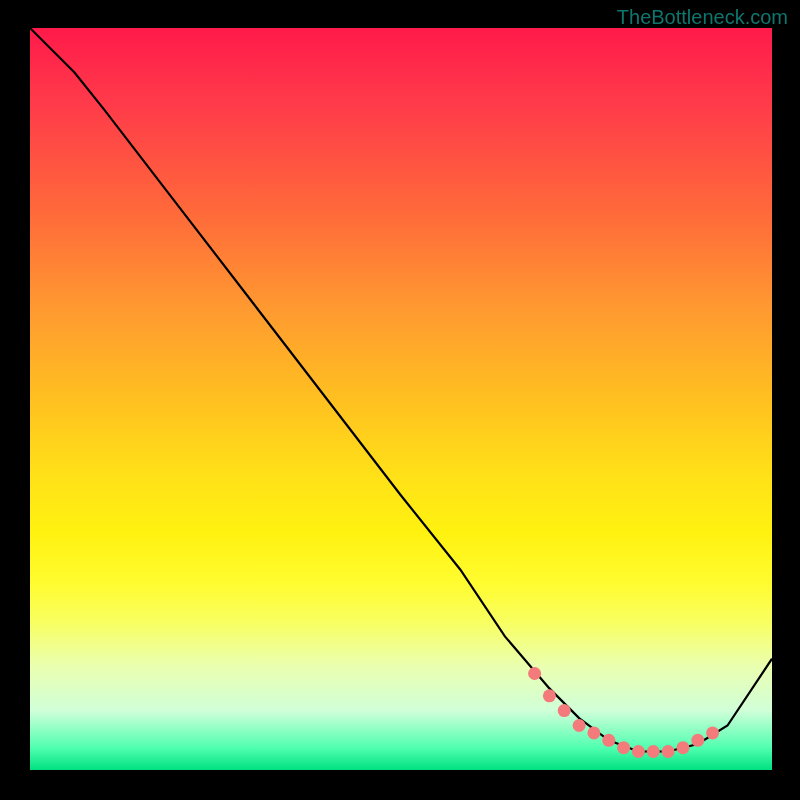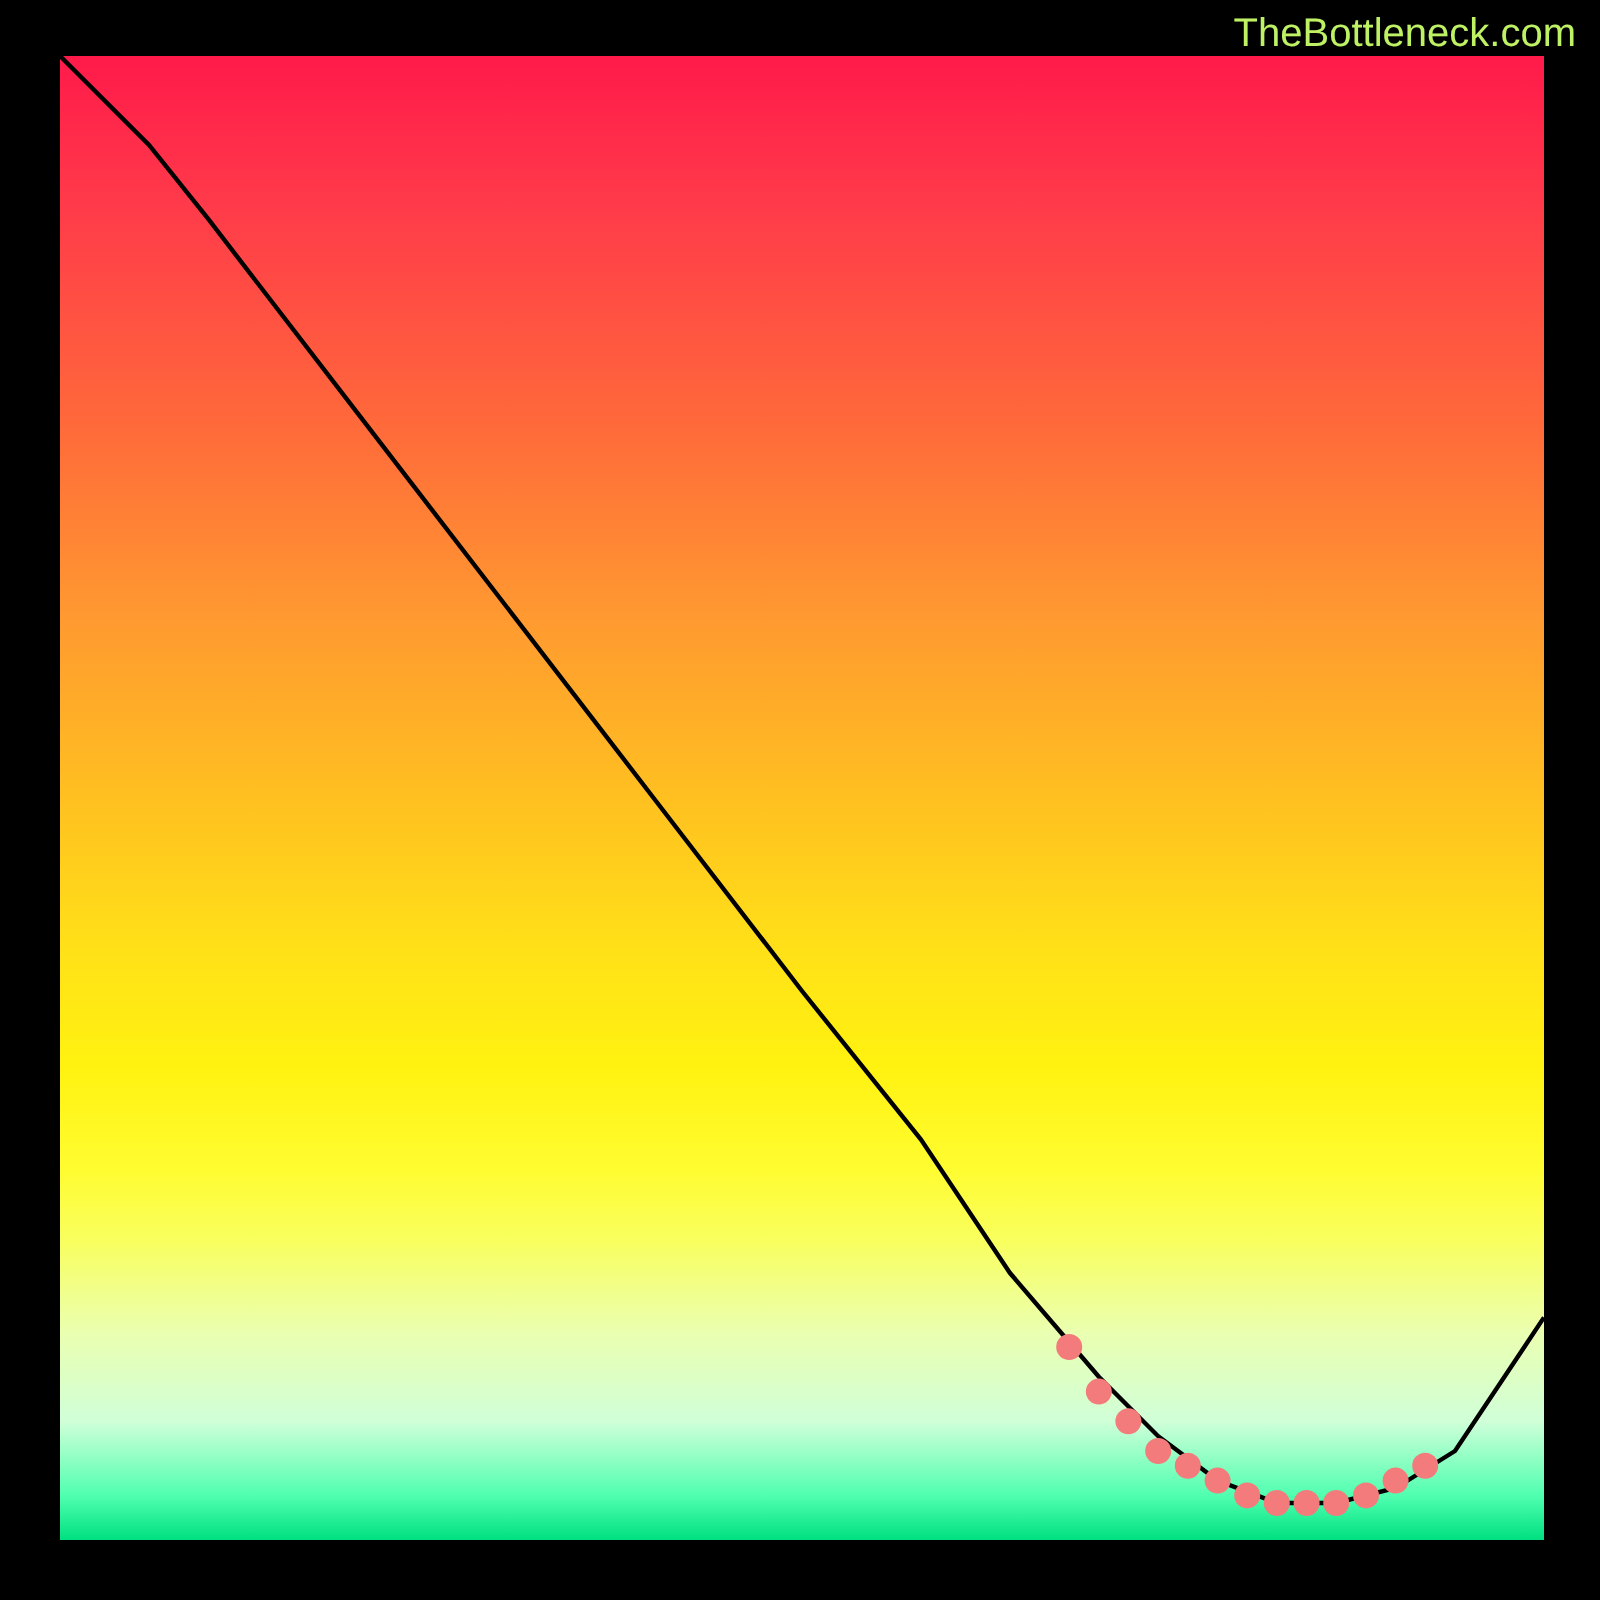--- a/index.html
+++ b/index.html
@@ -8,21 +8,21 @@
     height: 800px;
     background: #000;
     font-family: Arial, sans-serif;
     overflow: hidden;
     position: relative;
   }
   .attribution {
     position: absolute;
     top: 6px;
     right: 12px;
-    color: #bef264;
+    color: #0f766e;
     font-size: 20px;
     z-index: 10;
     margin-left: 40px;
   }
   .plot-area {
     position: absolute;
     top: 28px;
     left: 30px;
     width: 742px;
     height: 742px;

